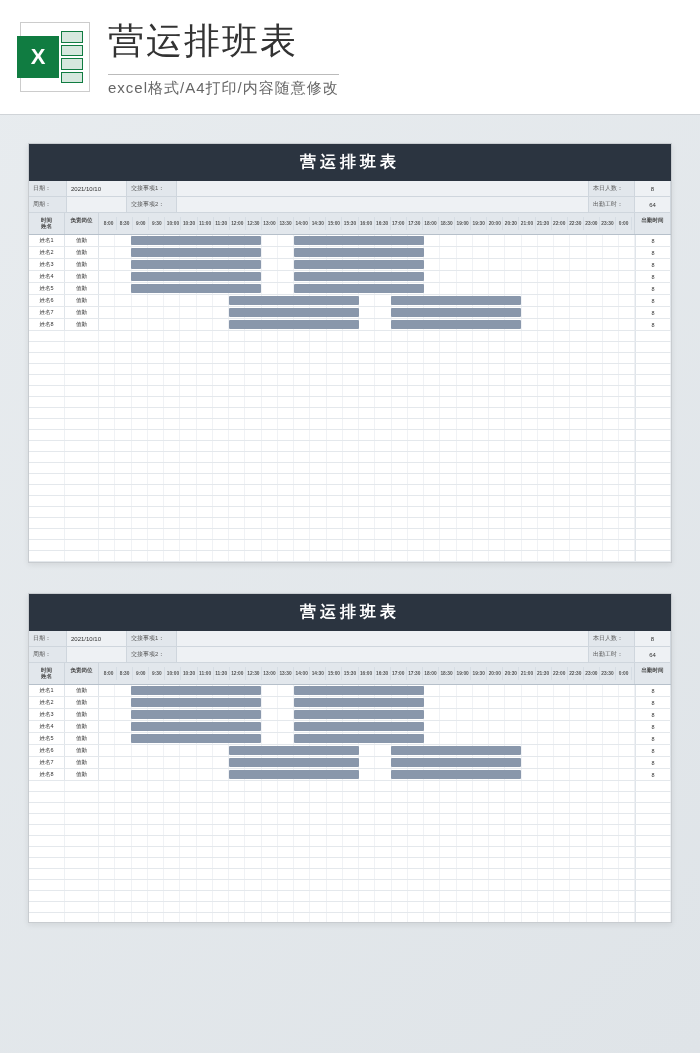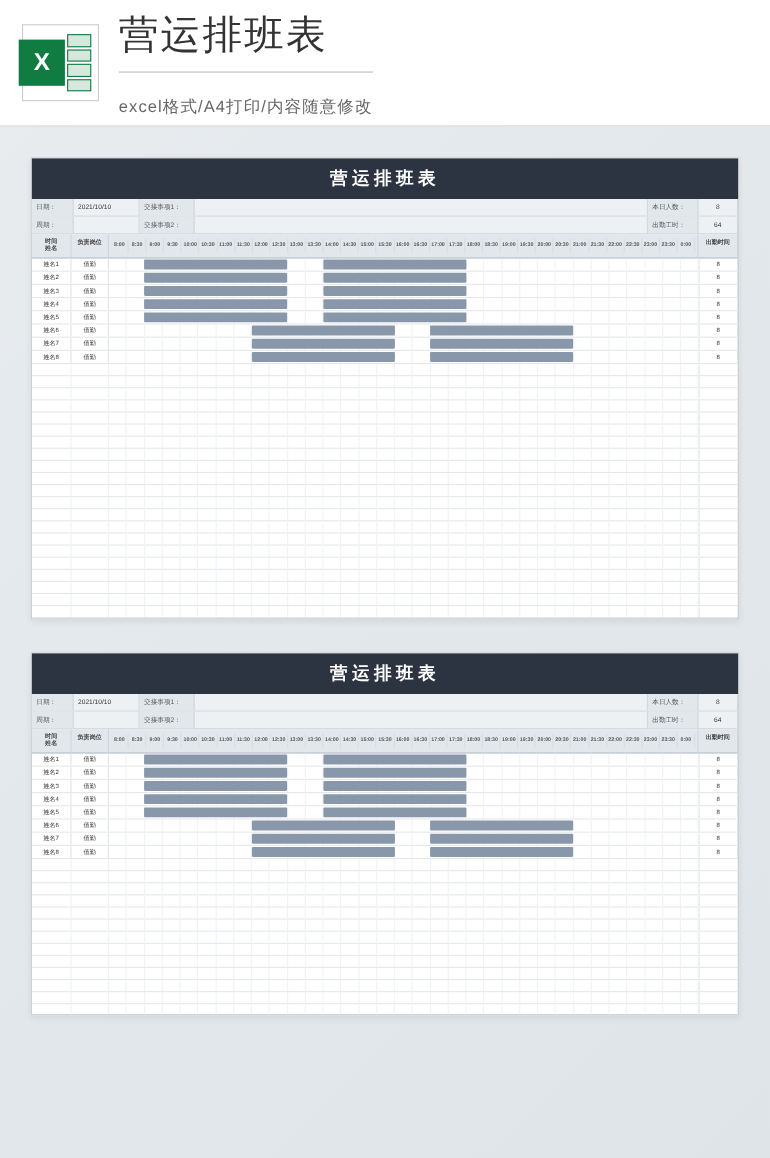--- a/index.html
+++ b/index.html
@@ -10,21 +10,21 @@
     overflow:hidden; position:relative;
   }
   
   .banner { position:relative; height:115px; background:#fff; display:flex; align-items:center; padding-left:20px; border-bottom:1px solid #d0d4d8;}
   .excel-icon { width:70px; height:70px; background:#fff; border:1px solid #ccc; display:flex; align-items:center; justify-content:flex-start; position:relative; }
   .excel-icon .x-badge { width:42px; height:42px; background:#107c41; color:#fff; display:flex; align-items:center; justify-content:center; font-weight:700; font-size:22px; position:absolute; left:-4px; }
   .excel-icon .sheet { position:absolute; right:6px; top:8px; bottom:8px; width:22px; display:flex; flex-direction:column; gap:2px;}
   .excel-icon .sheet div { flex:1; background:#d6e8de; border:1px solid #107c41;}
   .banner-text { margin-left:18px; }
   .banner-text .title { font-size:36px; font-weight:400; color:#333; letter-spacing:2px; }
-  .banner-text .sub { font-size:15px; color:#666; border-top:1px solid #bbb; padding-top:22px; margin-top:8px; letter-spacing:1px;}
+  .banner-text .sub { font-size:15px; color:#666; border-top:1px solid #bbb; padding-top:4px; margin-top:8px; letter-spacing:1px;}
   
   .previews { position:absolute; left:0; right:0; top:125px; bottom:0; padding:18px 28px 0; display:flex; flex-direction:column; gap:30px; }
   .sheet-card { background:#fff; border:1px solid #c8ccd0; box-shadow:0 2px 6px rgba(0,0,0,0.08); font-size:6px; color:#333; display:flex; flex-direction:column; }
   .card1 { height:420px; } .card2 { height:330px; }
   .sheet-title { background:#2b3440; color:#fff; text-align:center; font-size:16px; font-weight:700; padding:8px 0; letter-spacing:4px; }
   .info-row { display:flex; border-bottom:1px solid #cfd6dd; background:#eef1f4; }
   .info-row .cell { padding:3px 4px; font-size:6px; border-right:1px solid #cfd6dd; display:flex; align-items:center; }
   .info-row .lab { width:38px; color:#555; background:#e2e7ec; }
   .info-row .val { width:60px; }
   .info-row .wide { flex:1; }

